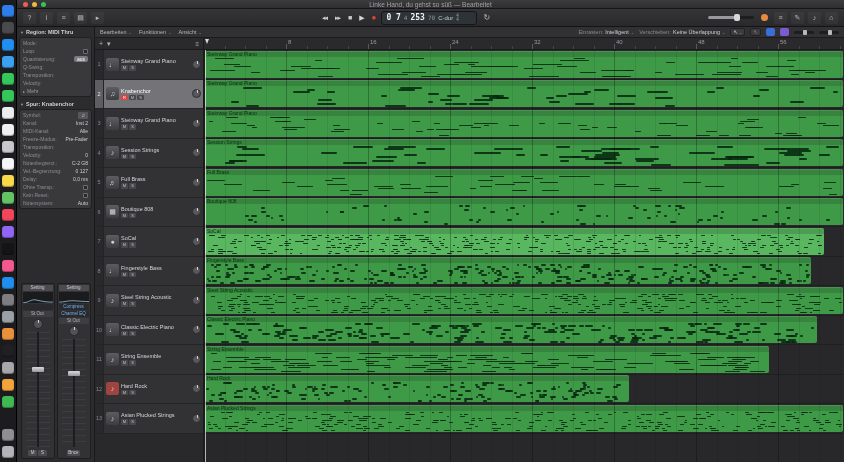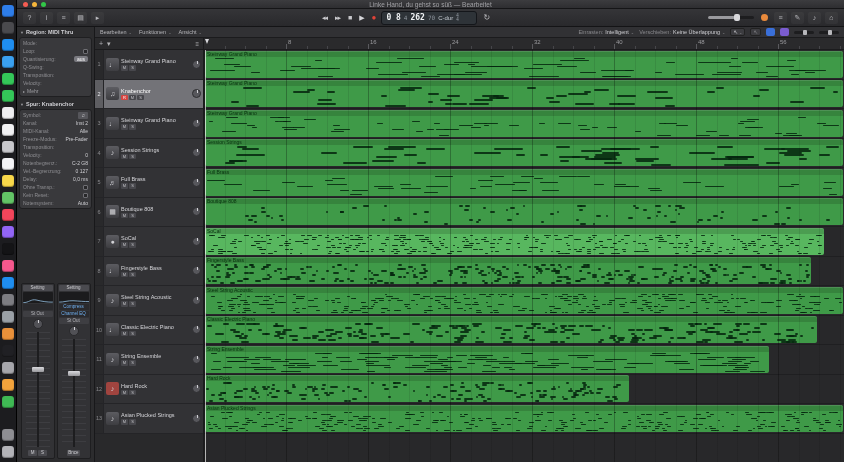--- a/index.html
+++ b/index.html
@@ -188,23 +188,23 @@
           <span class="cbicon">▤</span>
           <span class="cbicon">▸</span>
         </div>
       <div class="cb-center">
         <span class="tbtn">◂◂</span>
         <span class="tbtn">▸▸</span>
         <span class="tbtn">■</span>
         <span class="tbtn play">▶</span>
         <span class="tbtn rec">●</span>
         <div class="lcd">
-          <span class="lcd-big">0 8</span>
+          <span class="lcd-big">0 7</span>
           <span class="lcd-dim">4</span>
-          <span class="lcd-big">262</span>
+          <span class="lcd-big">253</span>
           <span class="lcd-dim">70</span>
           <span class="lcd-key">C-dur</span>
           <span class="lcd-sig">
             <i>4</i>
               <i>4</i>
           </span>
         </div>
         <span class="cycle">↻</span>
       </div>
       <div class="cb-right">

